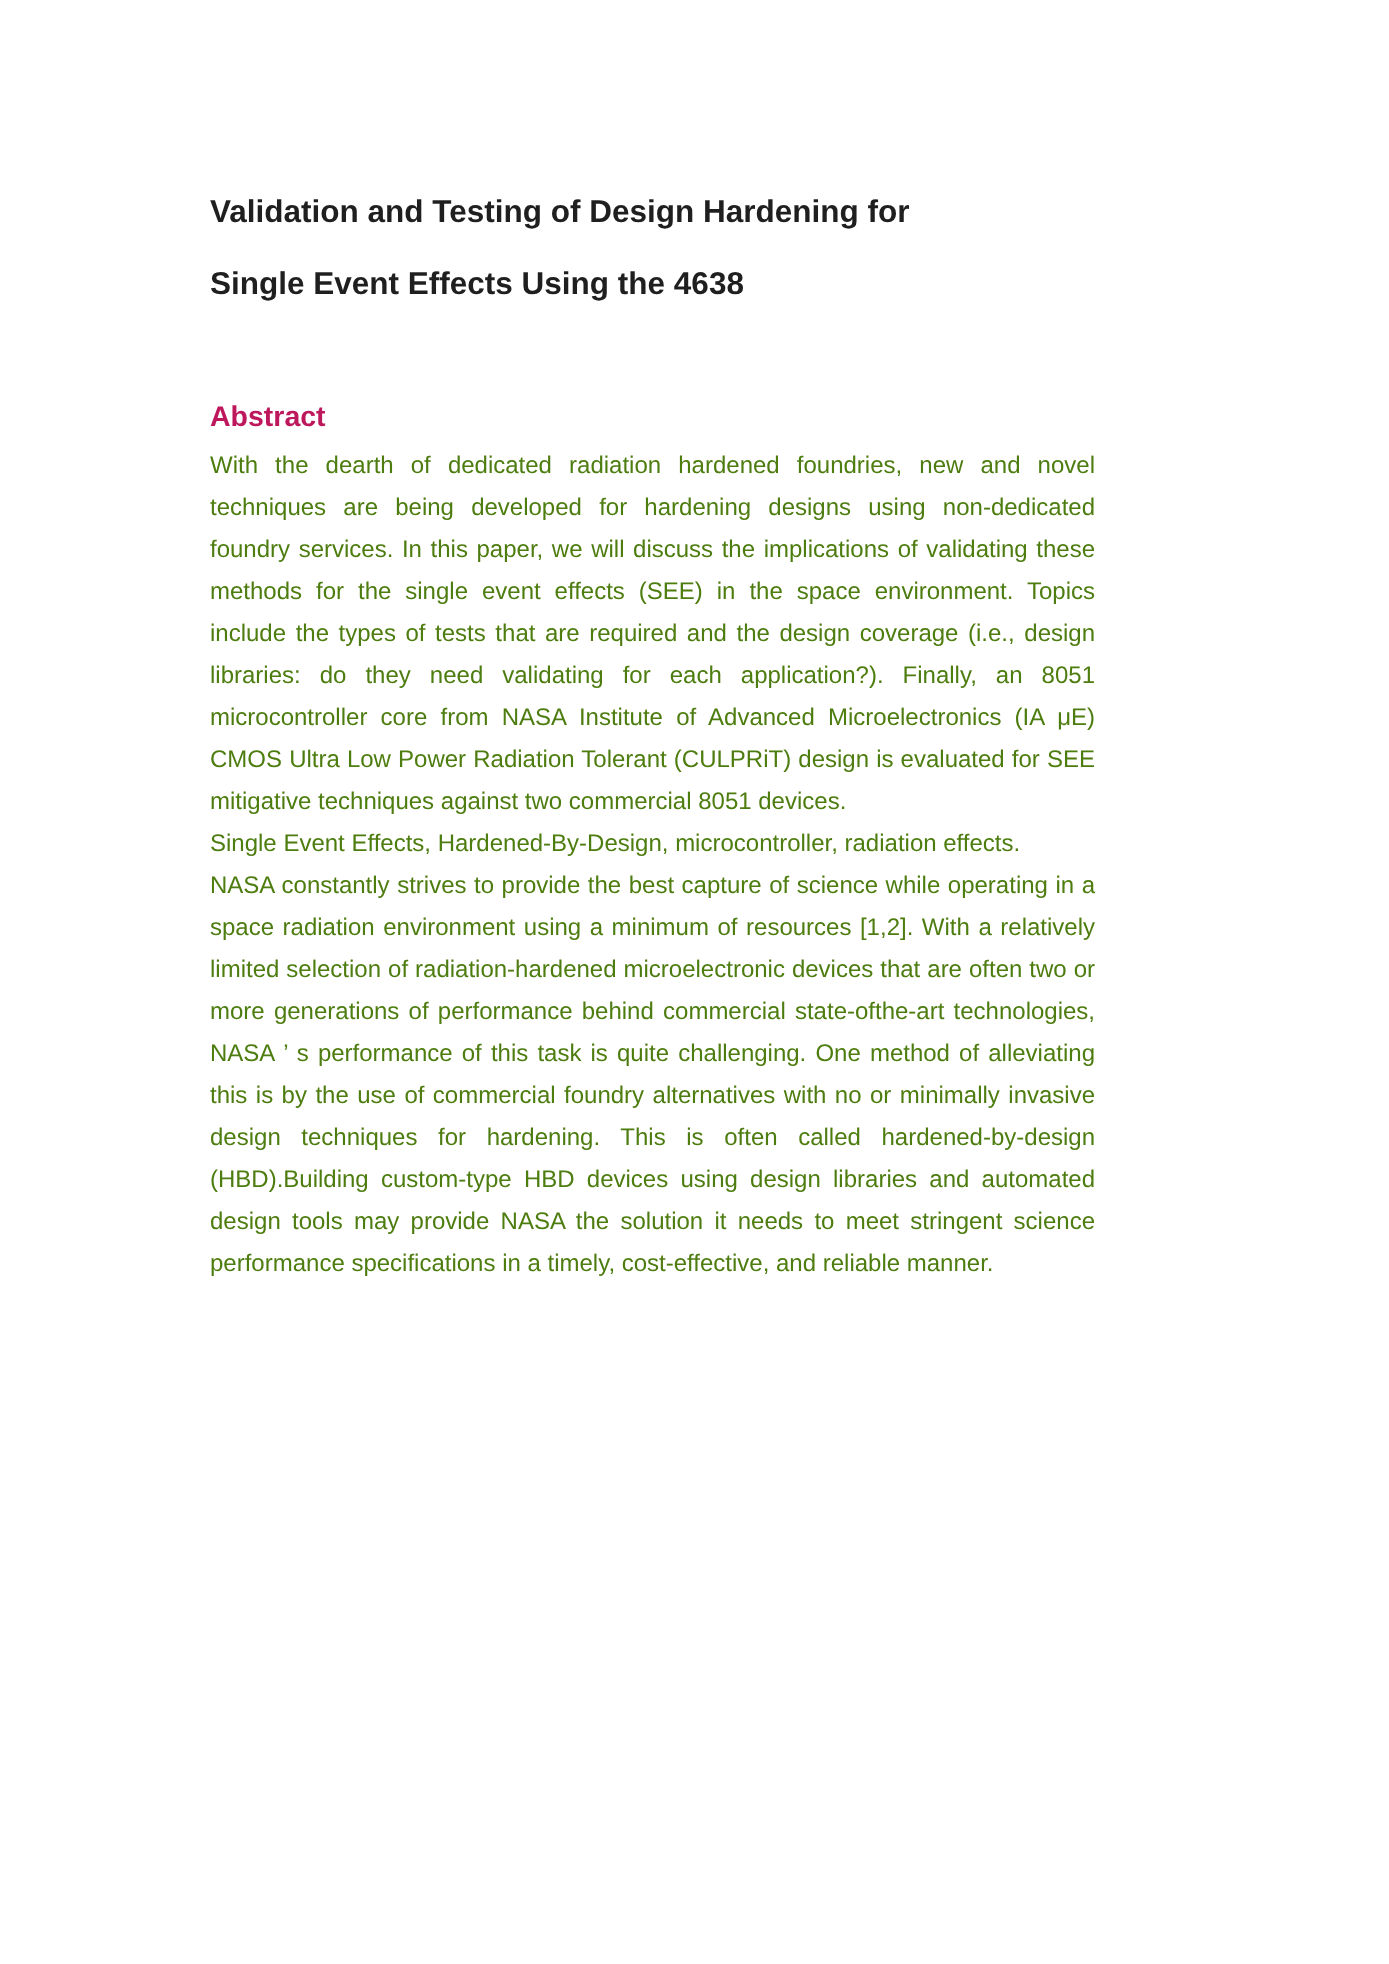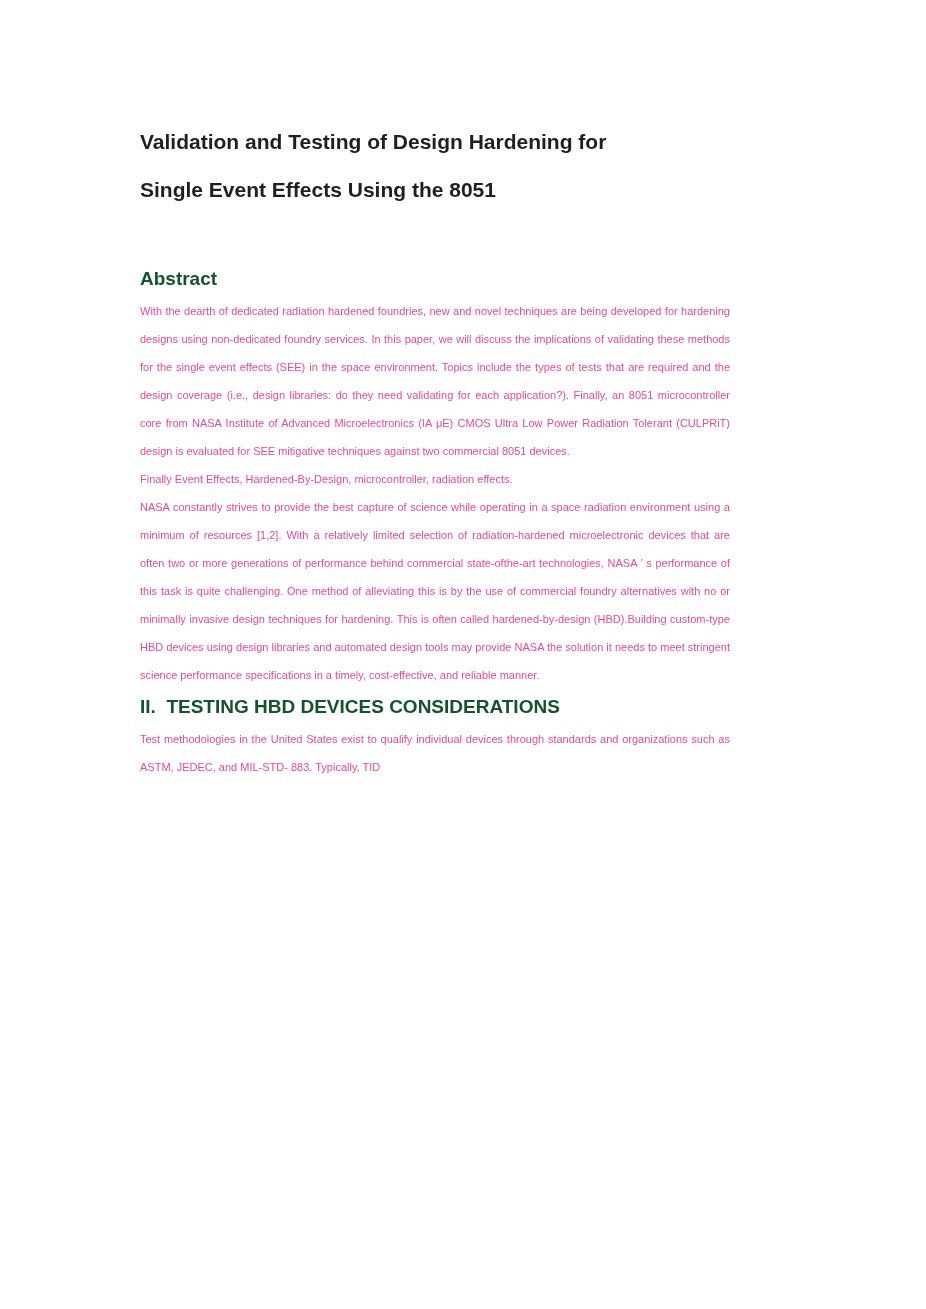--- a/index.html
+++ b/index.html
@@ -27,58 +27,54 @@
   .title-line {
     font-size: 21px;
     font-weight: bold;
     color: #1f1f1f;
     line-height: 48px;
     white-space: pre-wrap;
   }
   h2.sec-heading {
     font-size: 19px;
     font-weight: bold;
-    color: #14532d;
+    color: #be185d;
     line-height: 30px;
     margin: 3px 0 3px 0;
     white-space: pre-wrap;
   }
   h2.sec-heading.first {
     margin-top: 0;
   }
   p.body-par {
-    font-size: 11px;
+    font-size: 16px;
     line-height: 28px;
-    color: #ec4899;
+    color: #4d7c0f;
     margin: 0;
     text-align: justify;
     text-justify: inter-word;
   }
 </style>
 </head>
 <body>
 
 <div class="page">
 
   <div class="title-block">
     <div class="title-line">Validation and Testing of Design Hardening for</div>
-    <div class="title-line">Single Event Effects Using the 8051</div>
+    <div class="title-line">Single Event Effects Using the 4638</div>
   </div>
 
   <section>
     <h2 class="sec-heading first">Abstract</h2>
     <p class="body-par">With the dearth of dedicated radiation hardened foundries, new and novel techniques are being developed for hardening designs using non-dedicated foundry services. In this paper, we will discuss the implications of validating these methods for the single event effects (SEE) in the space environment. Topics include the types of tests that are required and the design coverage (i.e., design libraries: do they need validating for each application?). Finally, an 8051 microcontroller core from NASA Institute of Advanced Microelectronics (IA μE) CMOS Ultra Low Power Radiation Tolerant (CULPRiT) design is evaluated for SEE mitigative techniques against two commercial 8051 devices.</p>
   </section>
 
   <section>
-    <p class="body-par">Finally Event Effects, Hardened-By-Design, microcontroller, radiation effects.</p>
+    <p class="body-par">Single Event Effects, Hardened-By-Design, microcontroller, radiation effects.</p>
   </section>
 
   <section>
     <p class="body-par">NASA constantly strives to provide the best capture of science while operating in a space radiation environment using a minimum of resources [1,2]. With a relatively limited selection of radiation-hardened microelectronic devices that are often two or more generations of performance behind commercial state-ofthe-art technologies, NASA ’ s performance of this task is quite challenging. One method of alleviating this is by the use of commercial foundry alternatives with no or minimally invasive design techniques for hardening. This is often called hardened-by-design (HBD).Building custom-type HBD devices using design libraries and automated design tools may provide NASA the solution it needs to meet stringent science performance specifications in a timely, cost-effective, and reliable manner.</p>
   </section>
 
-  <section>
-    <h2 class="sec-heading">II.  TESTING HBD DEVICES CONSIDERATIONS</h2>
-    <p class="body-par">Test methodologies in the United States exist to qualify individual devices through standards and organizations such as ASTM, JEDEC, and MIL-STD- 883. Typically, TID</p>
-  </section>
 
 </div>
 
 </body></html>

